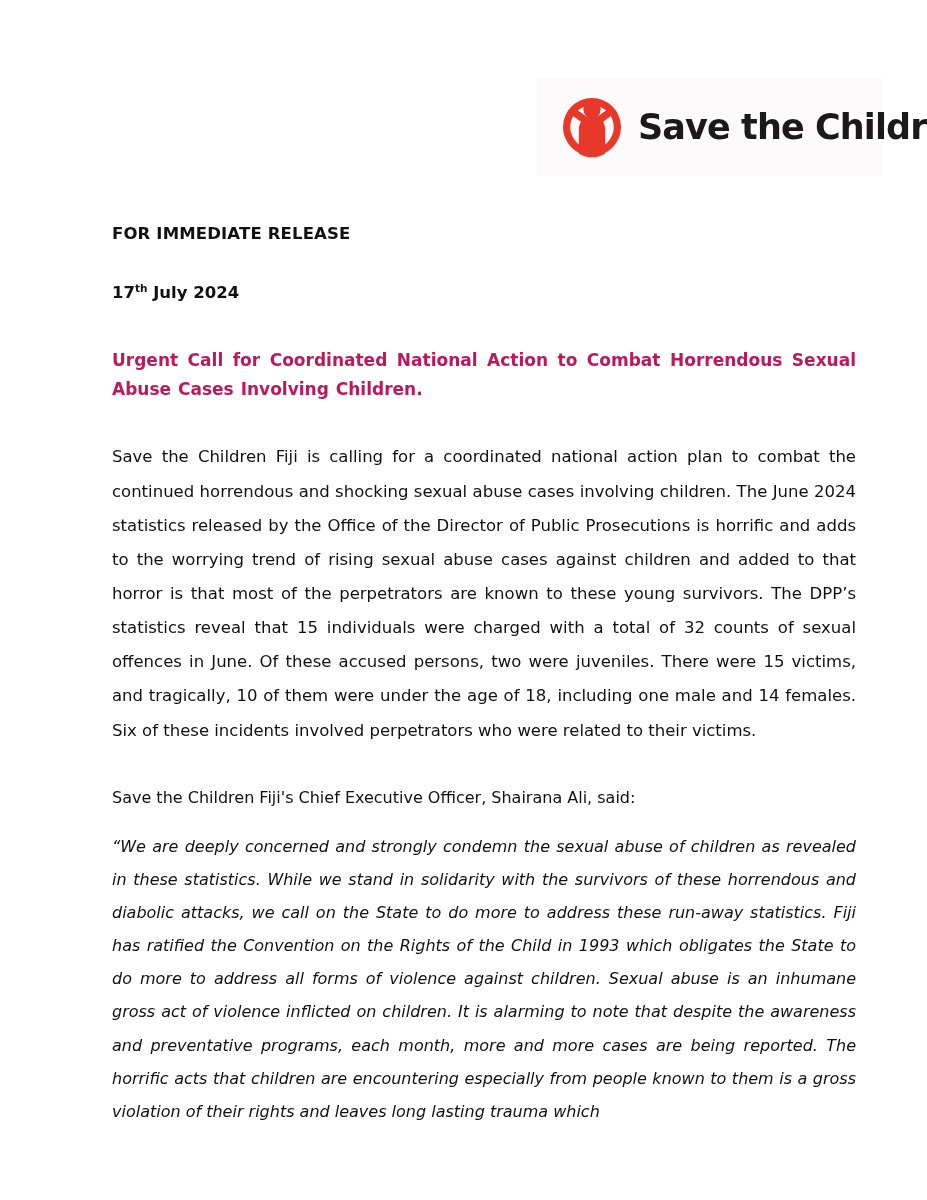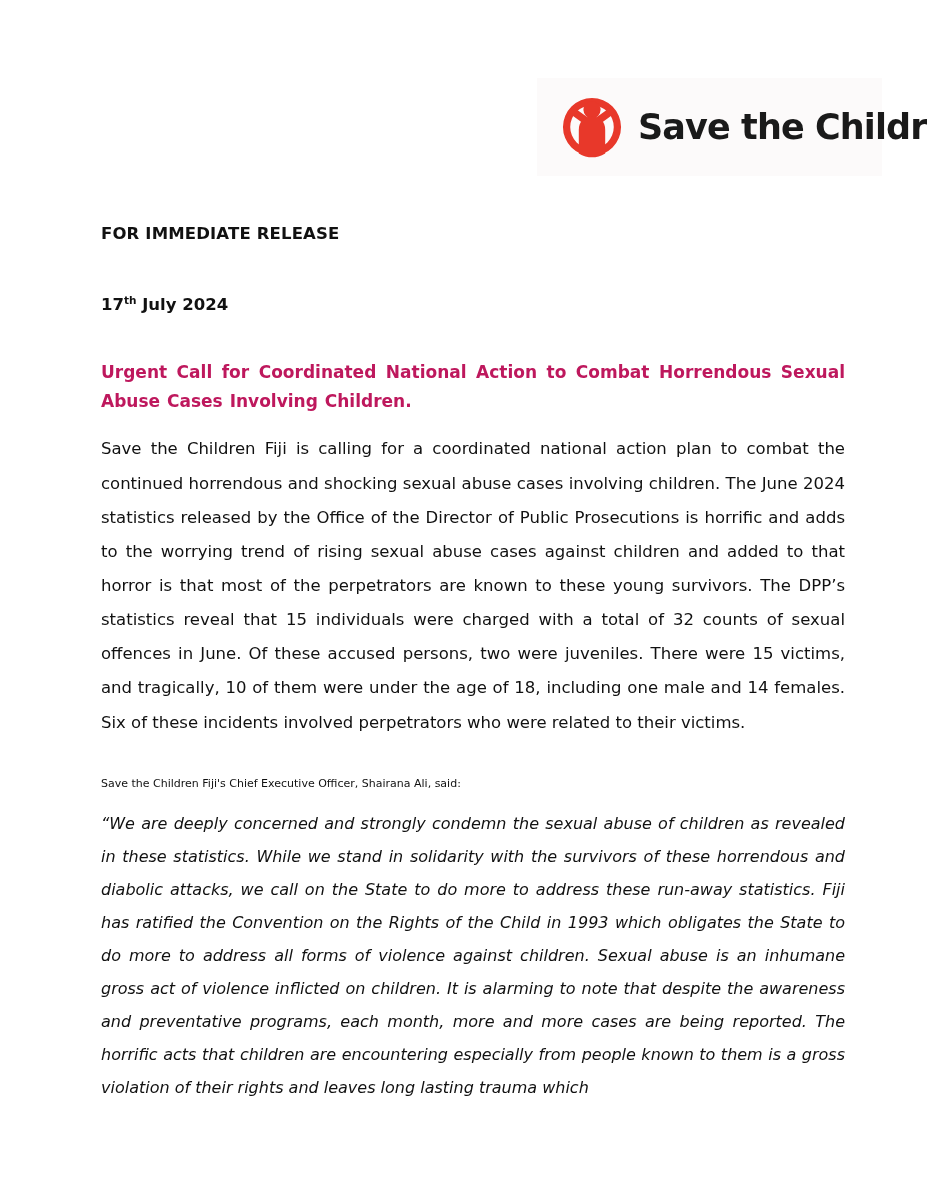--- a/index.html
+++ b/index.html
@@ -40,35 +40,35 @@
     font-size: 35px;
     letter-spacing: -0.9px;
     color: #1a1a1a;
     white-space: nowrap;
     line-height: 1;
   }
 
   
   .doc {
     position: absolute;
-    left: 101px;
+    left: 112px;
     top: 0;
     width: 744px;
   }
 
   .release-label {
     margin-top: 224px;
     font-size: 16.5px;
     font-weight: bold;
     color: #111111;
     letter-spacing: 0.15px;
   }
 
   .date-line {
-    margin-top: 52px;
+    margin-top: 40px;
     font-size: 16.5px;
     font-weight: bold;
     color: #111111;
   }
   .date-line sup {
     font-size: 10.5px;
     vertical-align: super;
     line-height: 0;
   }
 
@@ -77,31 +77,31 @@
     font-size: 17px;
     font-weight: bold;
     color: #be185d;
     text-align: justify;
     text-align-last: left;
     line-height: 1.72;
     word-spacing: 1px;
   }
 
   .body-para {
-    margin-top: 16px;
+    margin-top: 36px;
     font-size: 16.5px;
     color: #111111;
     text-align: justify;
     text-align-last: left;
     line-height: 2.07;
   }
 
   .attribution {
     margin-top: 33px;
-    font-size: 11px;
+    font-size: 16px;
     color: #111111;
     line-height: 2.07;
   }
 
   .quote-para {
     margin-top: 0px;
     font-size: 16px;
     font-style: italic;
     color: #111111;
     text-align: justify;

